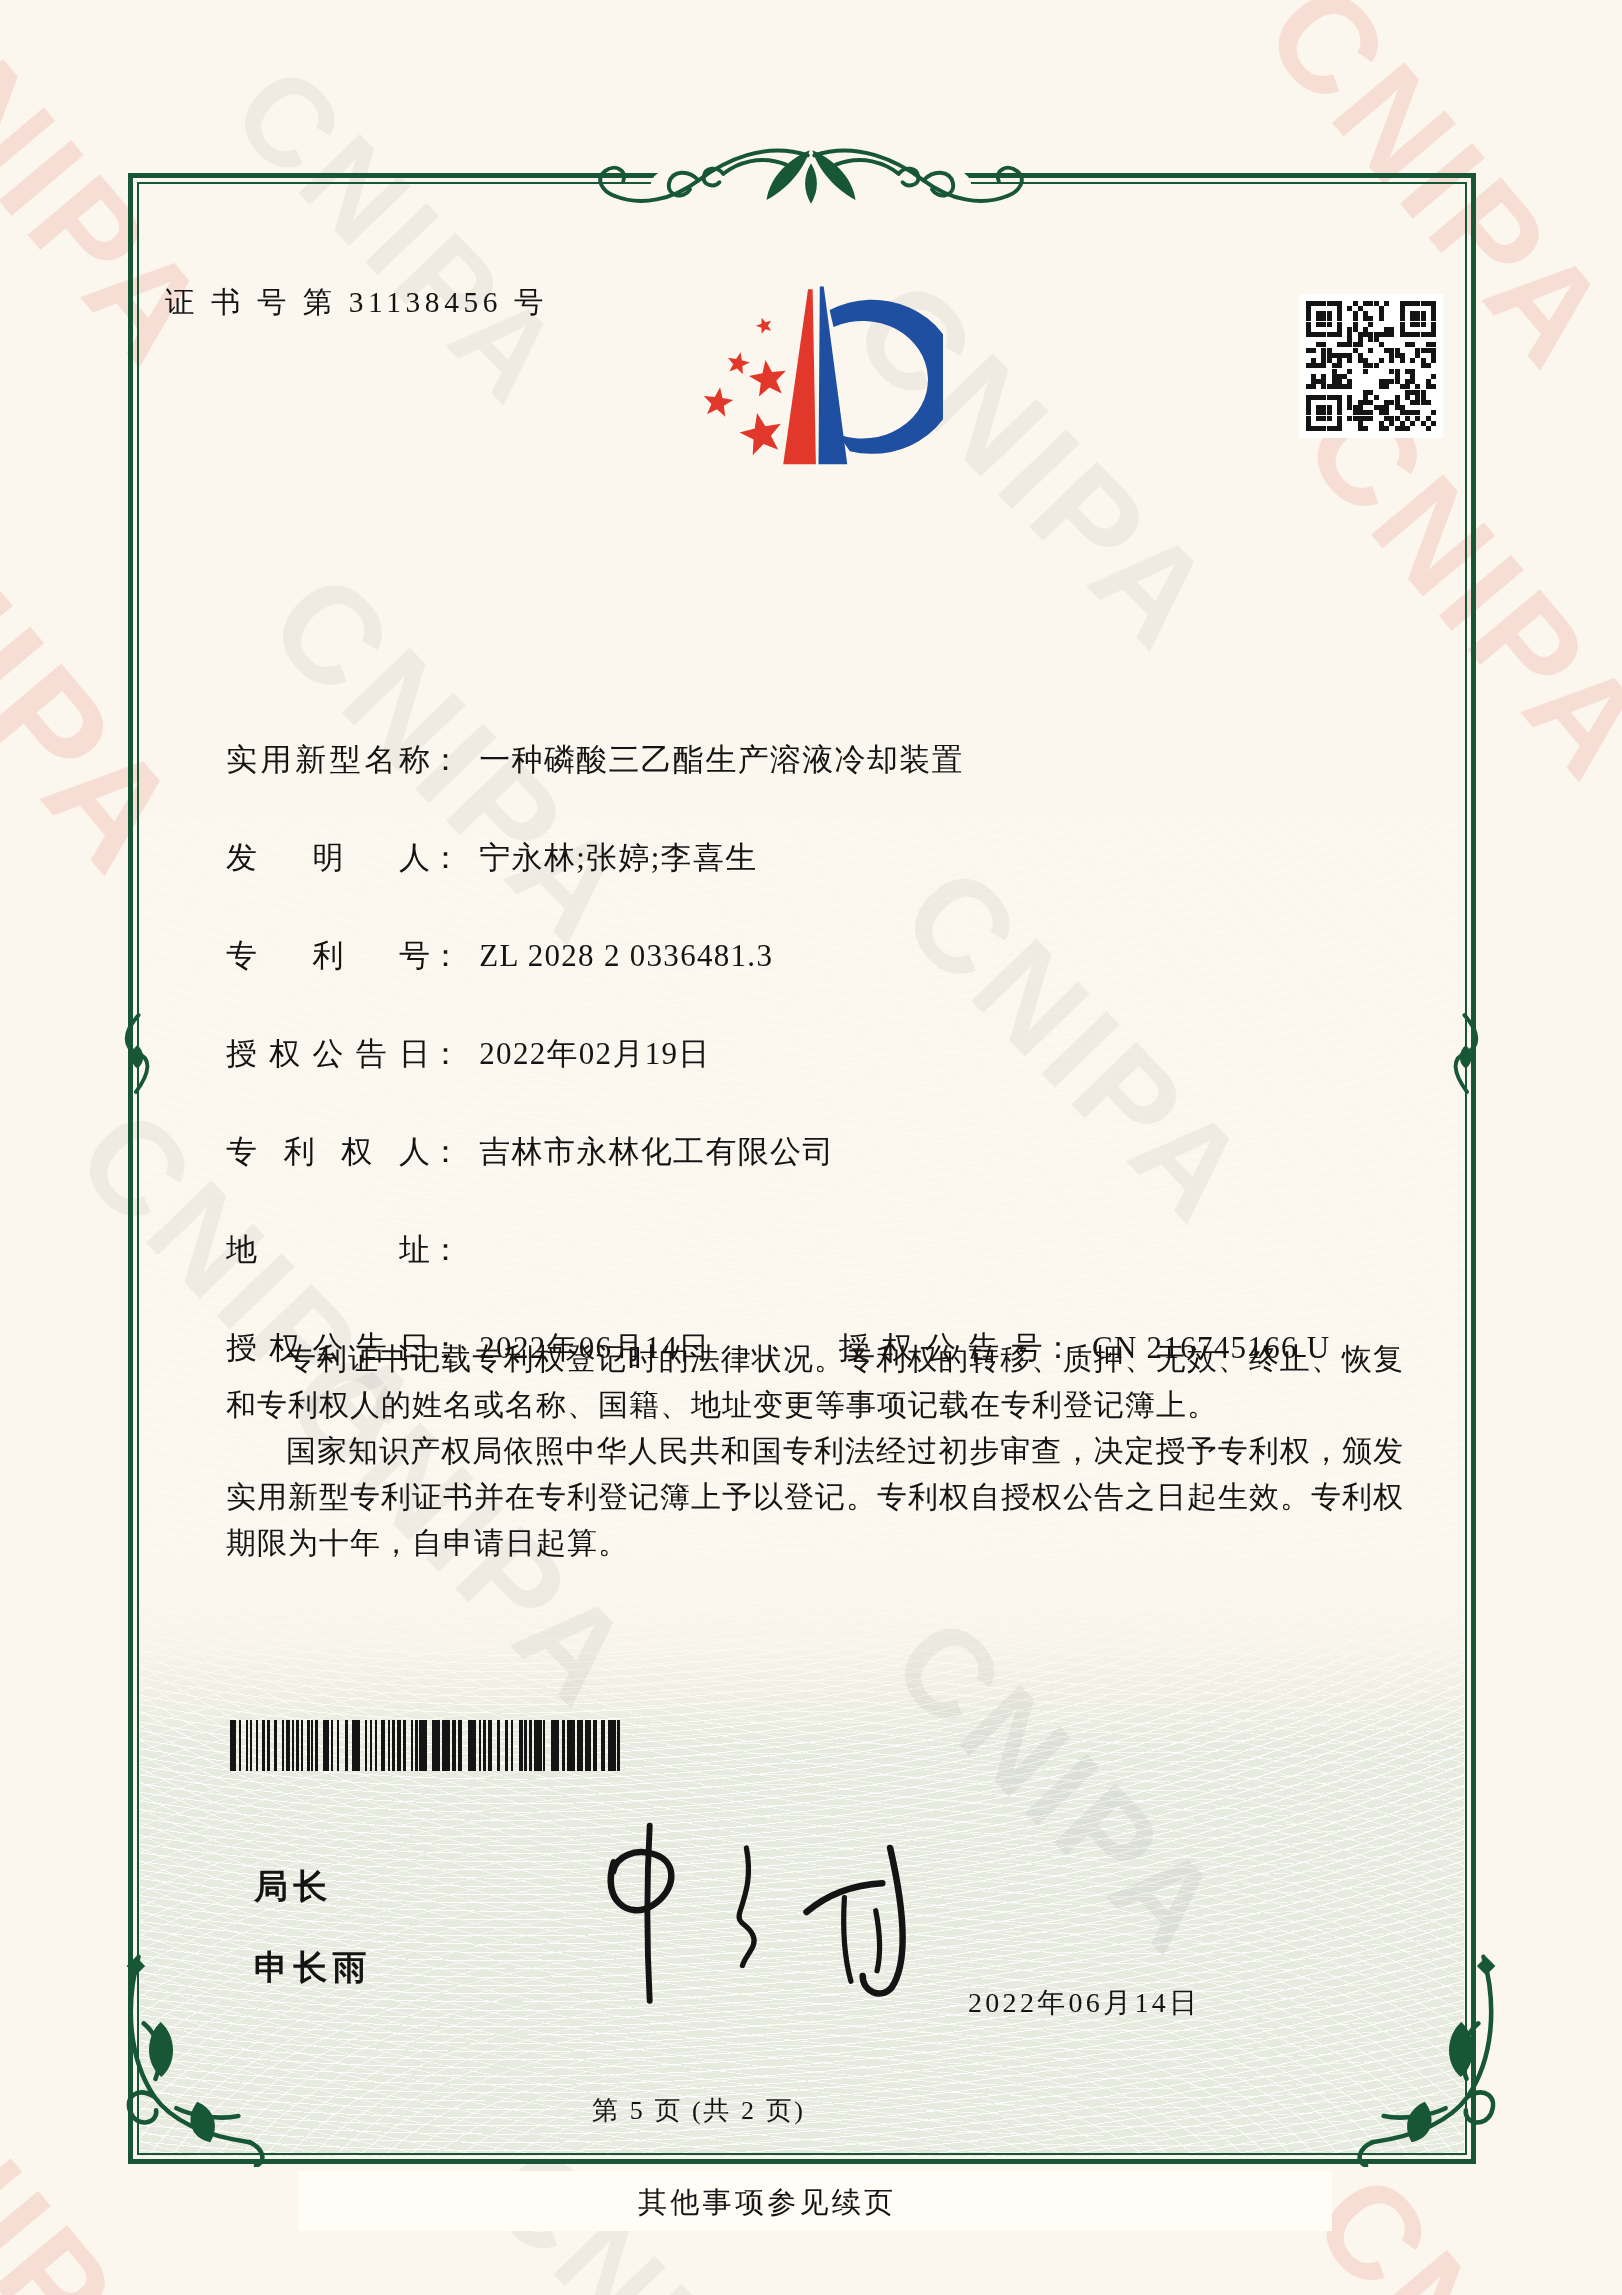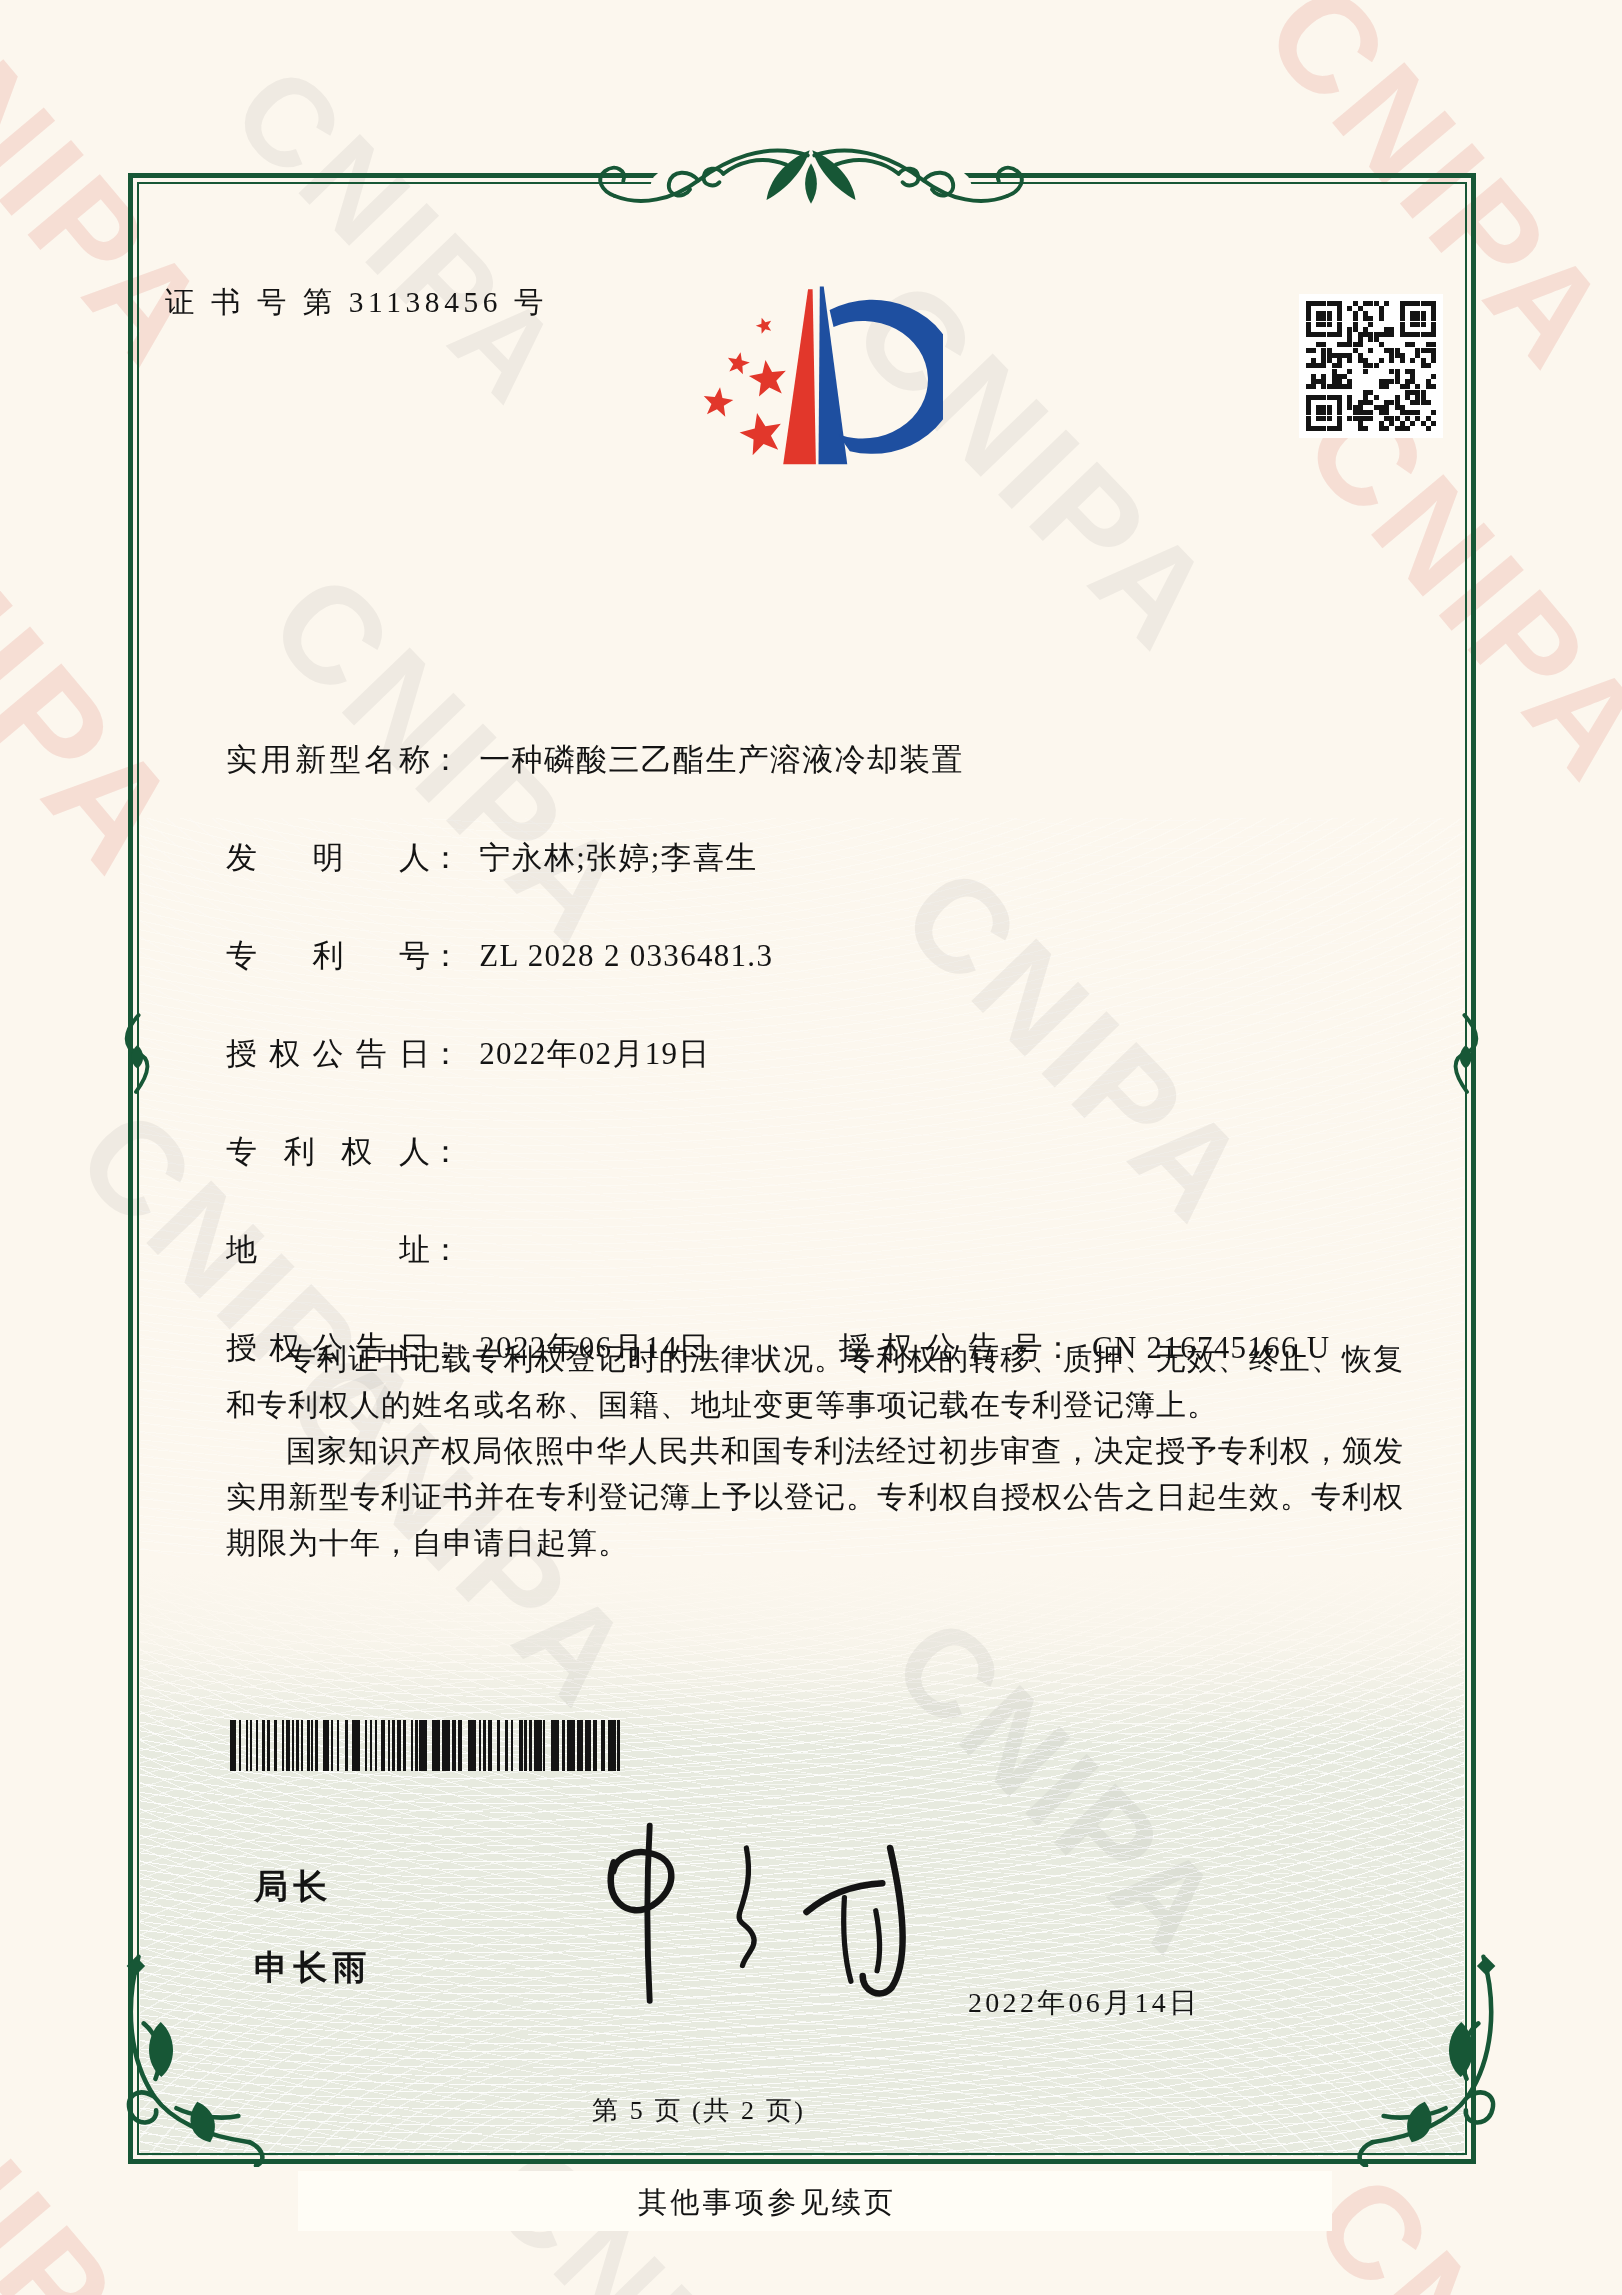--- a/index.html
+++ b/index.html
@@ -509,20 +509,21 @@
       <span class="val">ZL 2028 2 0336481.3</span>
     </div>
     <div class="row">
       <span class="lbl">授权公告日</span>
         <span class="colon">：</span>
       <span class="val">2022年02月19日</span>
     </div>
     <div class="row">
       <span class="lbl">专利权人</span>
         <span class="colon">：</span>
+      <span class="val">吉林市永林化工有限公司</span>
     </div>
     <div class="row">
       <span class="lbl">地址</span>
         <span class="colon">：</span>
     </div>
     <div class="row grant">
       <span class="lbl">授权公告日</span>
         <span class="colon">：</span>
       <span class="val">2022年06月14日</span>
       <span class="pair2">

